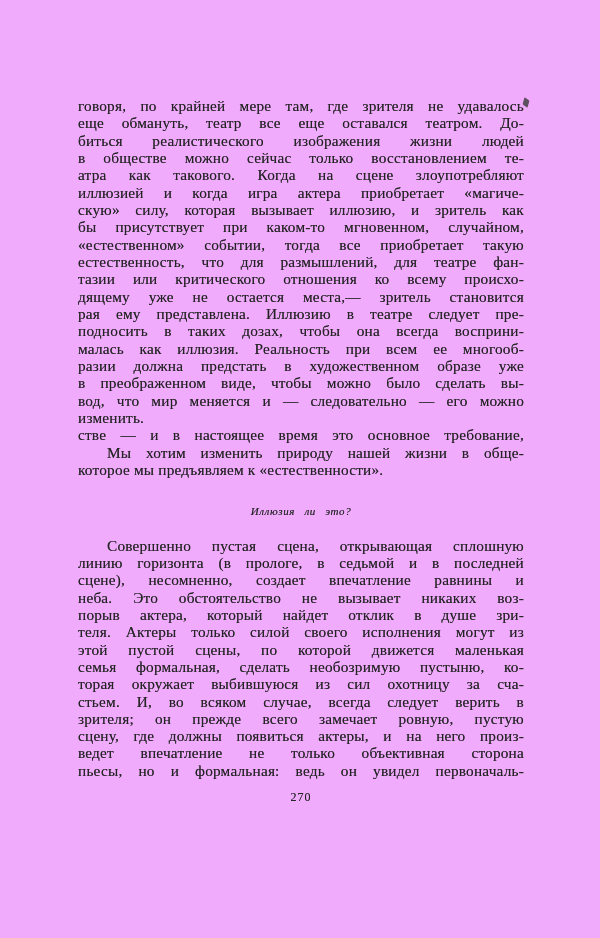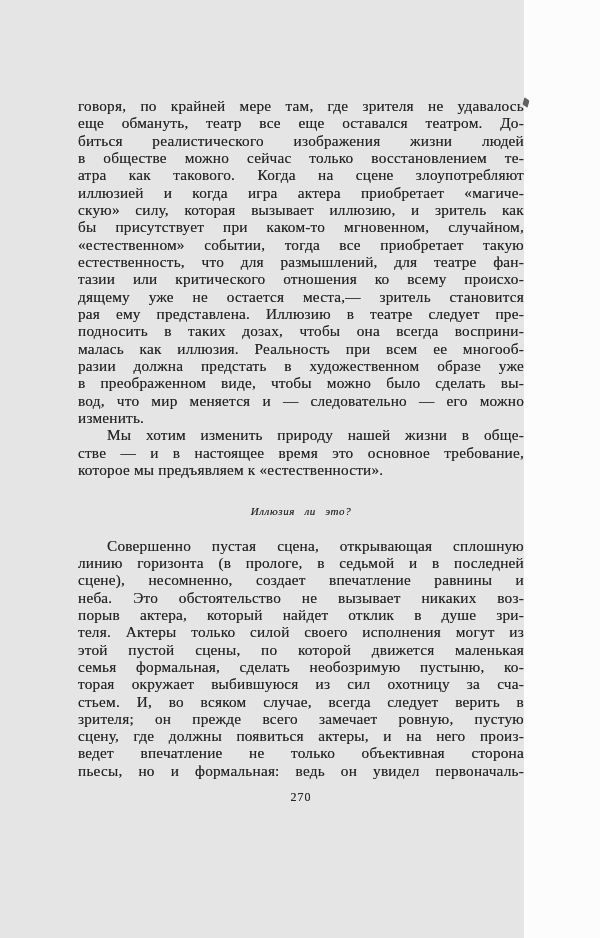--- a/index.html
+++ b/index.html
@@ -7,25 +7,25 @@
     padding: 0;
   }
   body {
     width: 600px;
     height: 938px;
     background: #fcfcfc;
     overflow: hidden;
   }
   .page {
     position: relative;
-    width: 524px;
+    width: 600px;
     height: 938px;
     font-family: "Liberation Serif", "DejaVu Serif", serif;
     color: #242424;
-    background: #e5e5e5;
+    background: #f0abfc;
   }
   .textblock {
     position: absolute;
     left: 78px;
     top: 97px;
     width: 446px;
   }
   .para {
     margin: 0;
     padding: 0;
@@ -110,22 +110,22 @@
       <div class="line">рая ему представлена. Иллюзию в театре следует пре-</div>
       <div class="line">подносить в таких дозах, чтобы она всегда восприни-</div>
       <div class="line">малась как иллюзия. Реальность при всем ее многооб-</div>
       <div class="line">разии должна предстать в художественном образе уже</div>
       <div class="line">в преображенном виде, чтобы можно было сделать вы-</div>
       <div class="line">вод, что мир меняется и — следовательно — его можно</div>
       <div class="line end">изменить.</div>
     </div>
 
     <div class="para">
+      <div class="line">стве — и в настоящее время это основное требование,</div>
       <div class="line indent">Мы хотим изменить природу нашей жизни в обще-</div>
-      <div class="line">стве — и в настоящее время это основное требование,</div>
       <div class="line end">которое мы предъявляем к «естественности».</div>
     </div>
 
     <div class="heading">Иллюзия ли это?</div>
 
     <div class="para para3">
       <div class="line indent">Совершенно пустая сцена, открывающая сплошную</div>
       <div class="line">линию горизонта (в прологе, в седьмой и в последней</div>
       <div class="line">сцене), несомненно, создает впечатление равнины и</div>
       <div class="line">неба. Это обстоятельство не вызывает никаких воз-</div>

